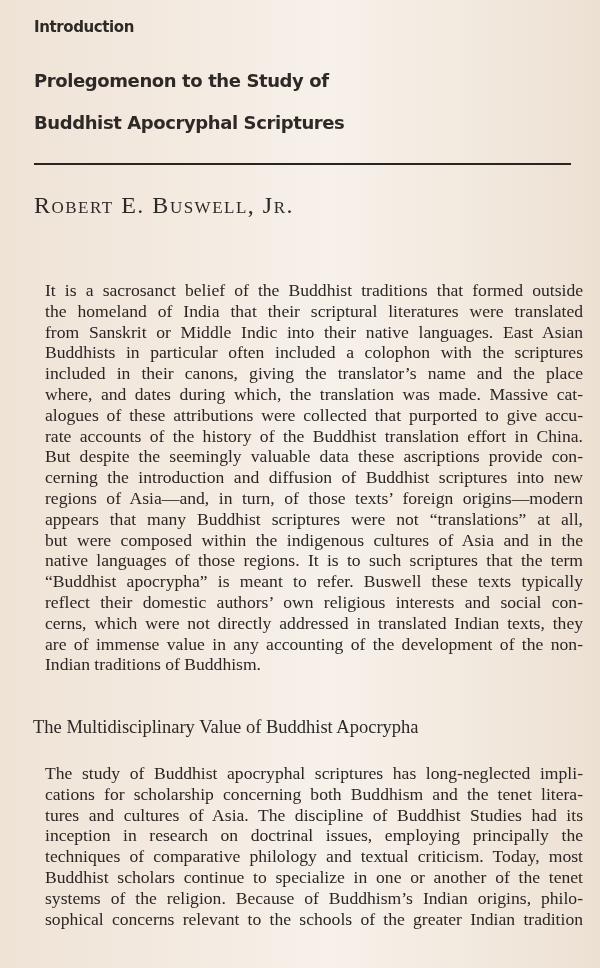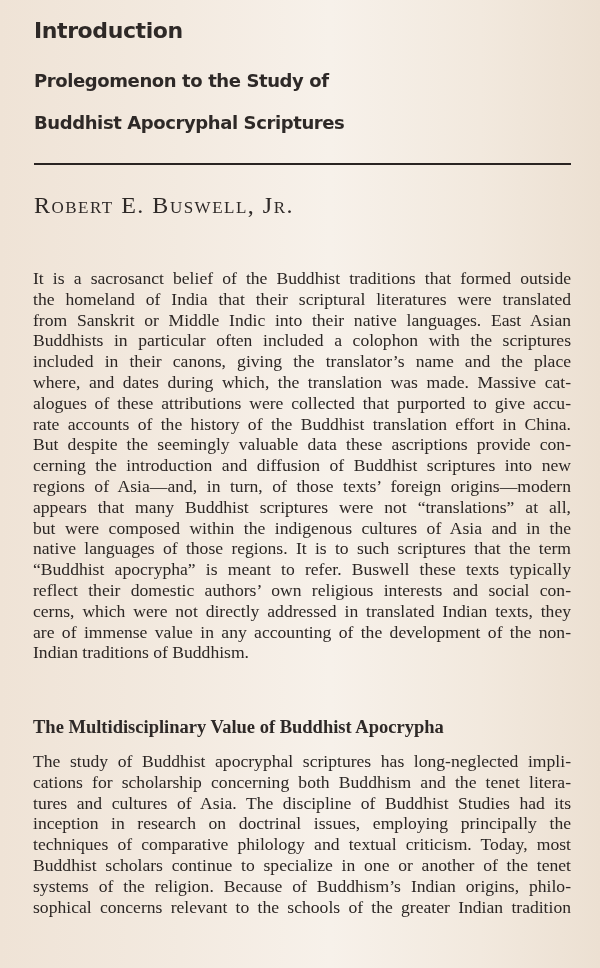--- a/index.html
+++ b/index.html
@@ -25,21 +25,21 @@
       font-family: "DejaVu Sans", sans-serif;
       font-weight: bold;
       color: #2e2927;
       position: absolute;
       left: 34px;
       margin: 0;
       letter-spacing: -0.4px;
     }
     .chapter-label {
       top: 18px;
-      font-size: 22px;
+      font-size: 15px;
     }
     .chapter-title {
       top: 60px;
       font-size: 18px;
       line-height: 42px;
     }
     .rule {
       position: absolute;
       left: 34px;
       top: 163px;
@@ -57,41 +57,41 @@
       letter-spacing: 1.5px;
       color: #2e2927;
       margin: 0;
     }
     .body-text {
       font-family: "Liberation Serif", serif;
       font-size: 17.6px;
       line-height: 20.8px;
       color: #2b2624;
       text-align: justify;
-      margin: 0;
+      margin: 12px;
       position: absolute;
       left: 33px;
       width: 538px;
     }
     .body-text .line {
       display: block;
       text-align: justify;
       text-align-last: justify;
       white-space: nowrap;
     }
     .body-text .line.last {
       text-align-last: left;
     }
     .para-1 { top: 268px; }
     .section-heading {
       position: absolute;
       left: 33px;
       top: 717px;
       font-family: "Liberation Serif", serif;
-      font-weight: bold;
+      font-weight: normal;
       font-size: 18.5px;
       color: #2e2927;
       margin: 0;
     }
     .para-2 { top: 751px; }
   </style>
 </head>
 <body>
 
 <div class="page">

